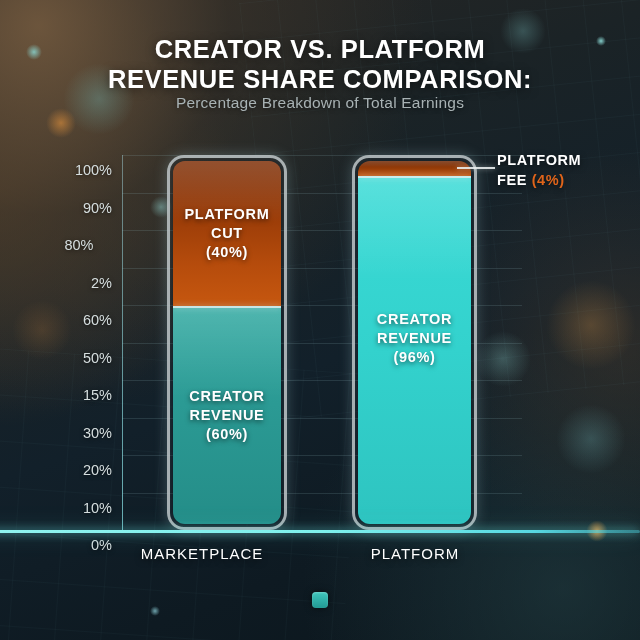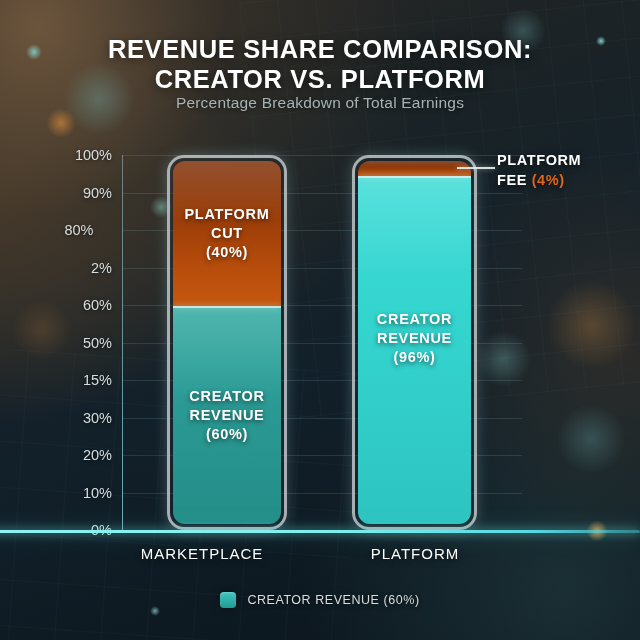--- a/index.html
+++ b/index.html
@@ -62,21 +62,21 @@
   .gridline {
     position:absolute; left:0; width:100%; height:1px;
     background:rgba(150,190,195,0.17);
   }
   .ytick {
     position:absolute; right:646px; width:60px; text-align:right;
     color:#d6dedf; font-size:14.5px; font-weight:normal;
     text-shadow:0 1px 4px rgba(0,0,0,.6);
   }
   #yaxis { position:absolute; left:46px; top:155px; width:66px; height:375px; }
-  #yaxis .ytick { position:absolute; right:0; width:66px; transform:translateY(-50%); }
+  #yaxis .ytick { position:absolute; right:0; width:66px; transform:translateY(-50%);margin-top:15px; }
 
   .baseline {
     position:absolute; left:-60px; top:530px; width:700px; height:3px;
     background:linear-gradient(90deg, rgba(90,235,230,.15) 0%, #8ff3ef 8%, #7ef0ec 55%, #57d8e2 85%, rgba(80,220,230,.5) 100%);
     box-shadow:0 0 10px rgba(110,240,235,.75), 0 0 22px rgba(90,220,225,.45);
     border-radius:2px;
   }
 
   
   .bar-frame {
@@ -170,22 +170,22 @@
   <div class="bokeh" style="left:596px;top:36px;width:10px;height:10px;background:radial-gradient(circle,rgba(150,235,230,.85),rgba(150,235,230,0) 70%);"></div>
   <div class="bokeh" style="left:546px;top:280px;width:90px;height:90px;background:radial-gradient(circle,rgba(200,140,70,.30),rgba(200,140,70,0) 70%);"></div>
   <div class="bokeh" style="left:556px;top:404px;width:70px;height:70px;background:radial-gradient(circle,rgba(120,195,200,.26),rgba(120,195,200,0) 70%);"></div>
   <div class="bokeh" style="left:586px;top:520px;width:22px;height:22px;background:radial-gradient(circle,rgba(235,150,60,.85),rgba(235,150,60,0) 68%);"></div>
   <div class="bokeh" style="left:150px;top:196px;width:22px;height:22px;background:radial-gradient(circle,rgba(150,220,215,.45),rgba(150,220,215,0) 70%);"></div>
   <div class="bokeh" style="left:474px;top:330px;width:58px;height:58px;background:radial-gradient(circle,rgba(160,240,235,.25),rgba(160,240,235,0) 68%);"></div>
   <div class="bokeh" style="left:150px;top:606px;width:10px;height:10px;background:radial-gradient(circle,rgba(150,220,230,.7),rgba(150,220,230,0) 70%);"></div>
   <div class="bokeh" style="left:12px;top:300px;width:60px;height:60px;background:radial-gradient(circle,rgba(180,120,60,.22),rgba(180,120,60,0) 70%);"></div>
 
   <div id="header">
+    <div class="title">CREATOR VS. PLATFORM</div>
     <div class="title">REVENUE SHARE COMPARISON:</div>
-    <div class="title">CREATOR VS. PLATFORM</div>
     <div class="subtitle">Percentage Breakdown of Total Earnings</div>
   </div>
 
   <div id="yaxis">
     <div class="ytick" style="top:0px;">100%</div>
     <div class="ytick" style="top:37.5px;">90%</div>
     <div class="ytick" style="top:75px;text-align:center;">80%</div>
     <div class="ytick" style="top:112.5px;">2%</div>
     <div class="ytick" style="top:150px;">60%</div>
     <div class="ytick" style="top:187.5px;">50%</div>
@@ -263,16 +263,15 @@
   <div class="cat" style="left:107px;top:544px;width:190px;">
     <div>MARKETPLACE</div>
   </div>
   <div class="cat" style="left:320px;top:544px;width:190px;">
     <div>PLATFORM</div>
   </div>
 
   <div id="legend">
     <div class="legend-item">
       <span class="swatch" style="background:linear-gradient(180deg,#3fc6bd,#229a94);"></span>
-      <span class="legend-label">CREATOR REVENUE (60%)</span>
     </div>
   </div>
 </div>
 
 </body></html>

